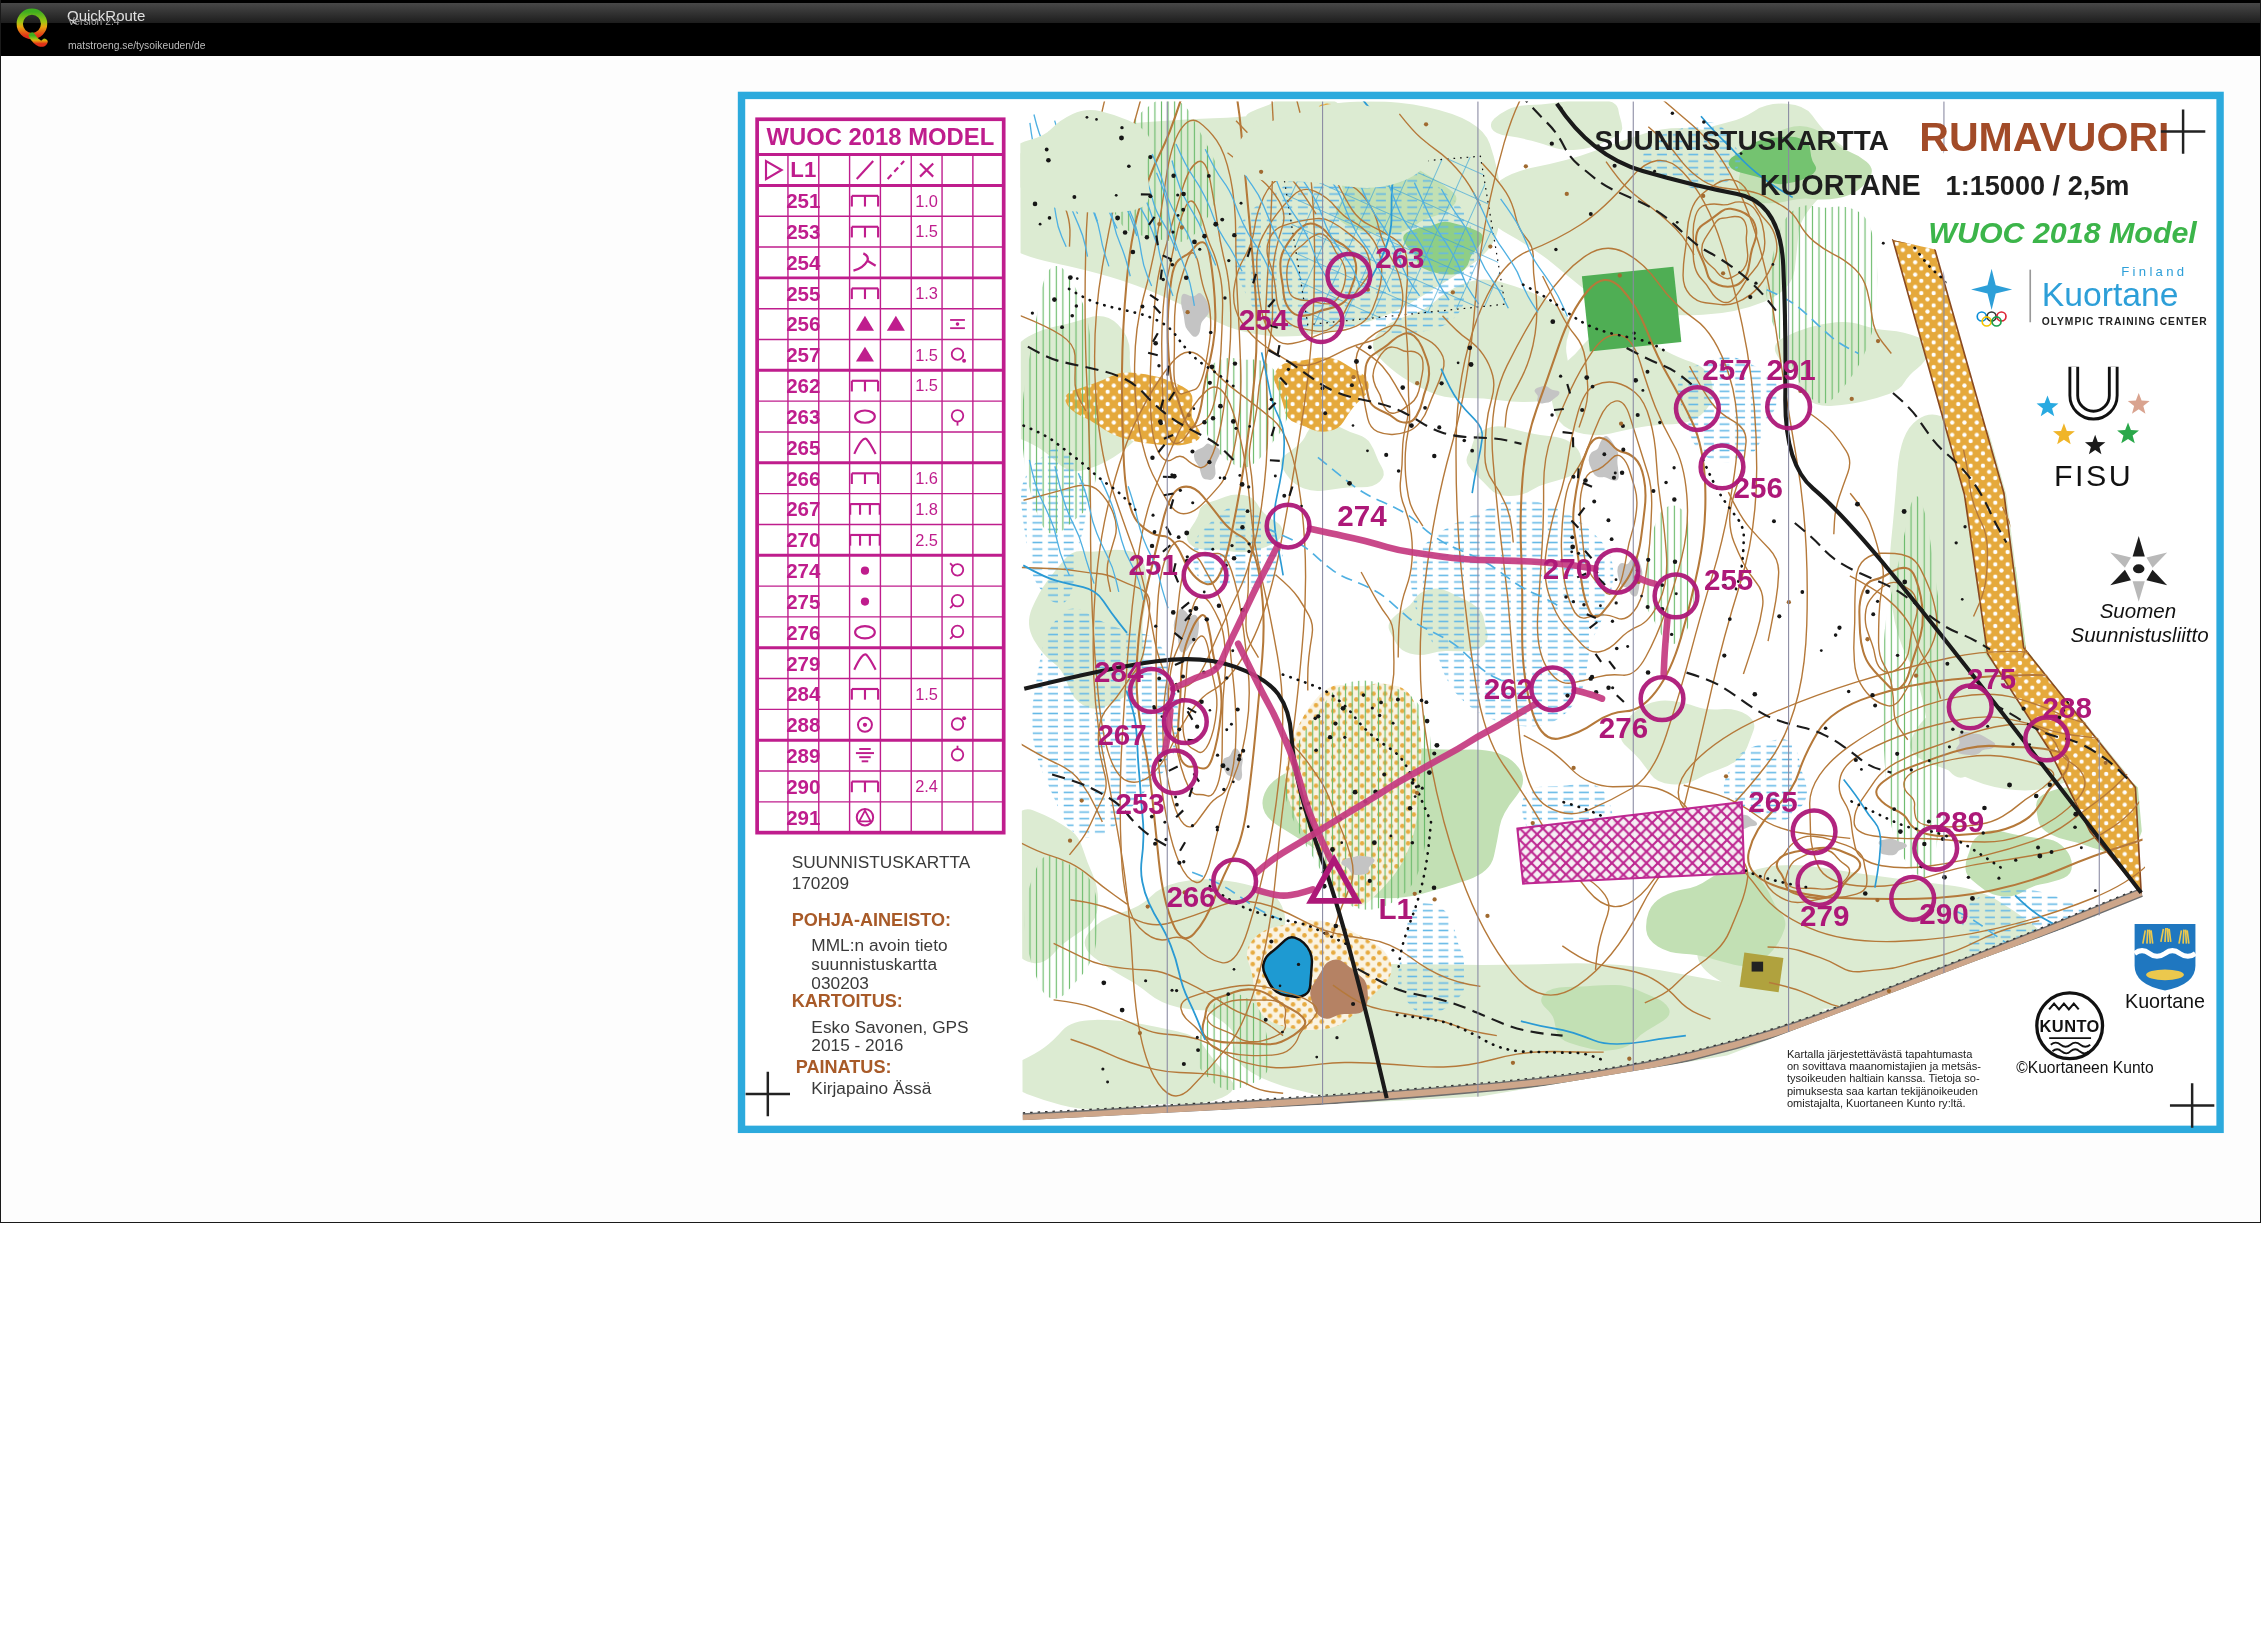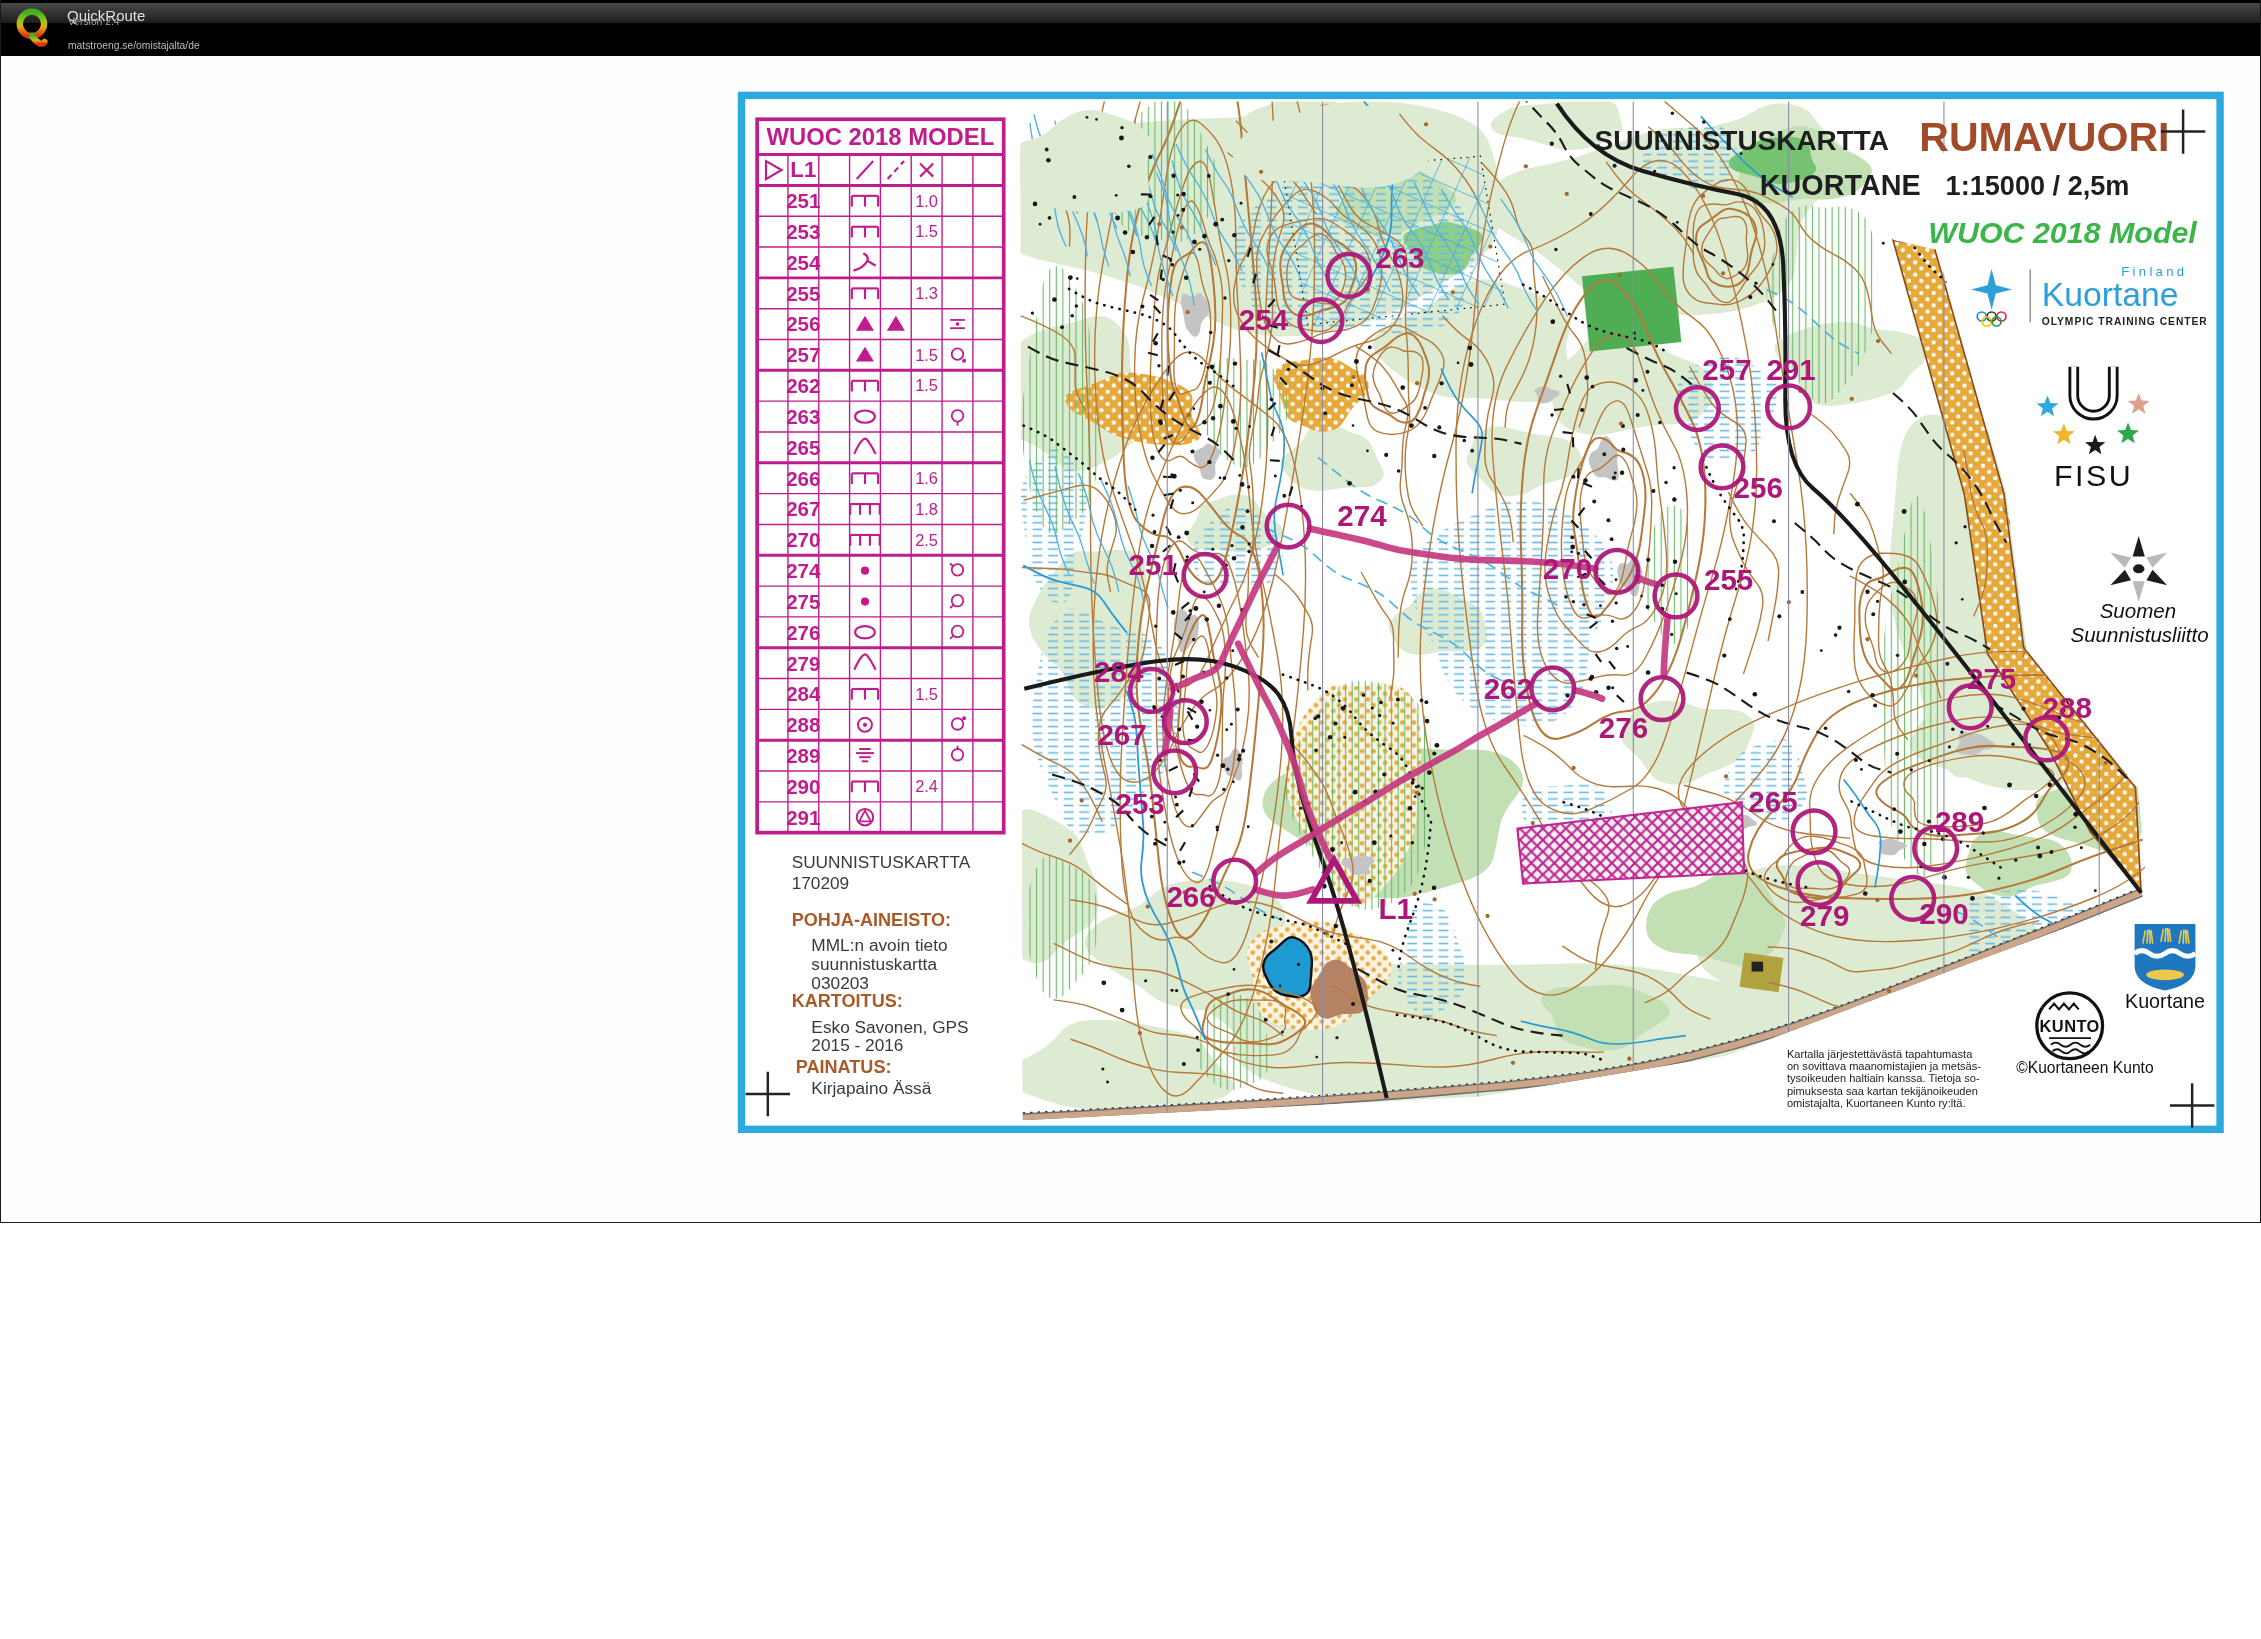--- a/index.html
+++ b/index.html
@@ -24,21 +24,21 @@
         <linearGradient id="qg2" x1="0" y1="0" x2="0" y2="1">
 <stop offset="0" stop-color="#3fae1f"></stop>
           <stop offset="0.42" stop-color="#9fc614"></stop>
 <stop offset="0.62" stop-color="#e8a50f"></stop>
           <stop offset="1" stop-color="#e03018"></stop>
 </linearGradient>
       </defs>
     </svg>
 <div id="qr">QuickRoute</div>
     <div id="v1">Version 2.4</div>
-    <div id="v2">matstroeng.se/omistajalta/de</div>
+    <div id="v2">matstroeng.se/tysoikeuden/de</div>
 <svg id="map" width="2261" height="1639" viewBox="0 0 2751 1994">
       <defs>
 <linearGradient id="qg" x1="0" y1="0" x2="0" y2="1">
  <stop offset="0" stop-color="#3fae1f"></stop>
           <stop offset="0.42" stop-color="#9fc614"></stop>
  <stop offset="0.62" stop-color="#e8a50f"></stop>
           <stop offset="1" stop-color="#e03018"></stop>
 </linearGradient>
 <pattern id="gstr" width="8" height="8" patternUnits="userSpaceOnUse">
  <rect width="8" height="8" fill="none"></rect>

